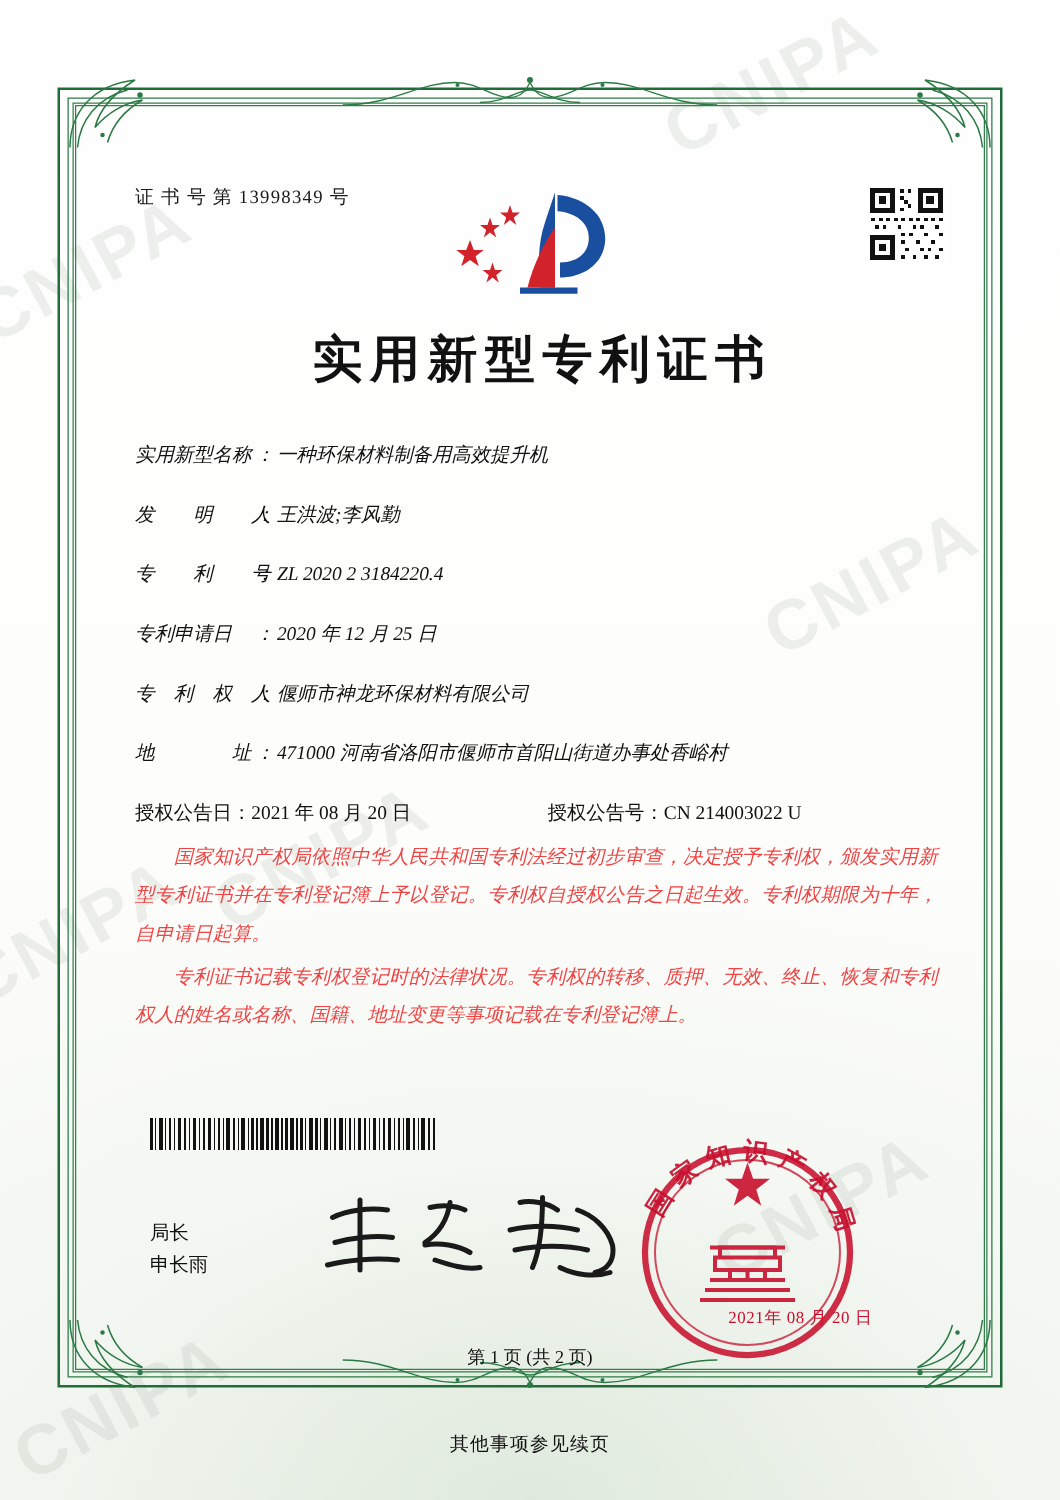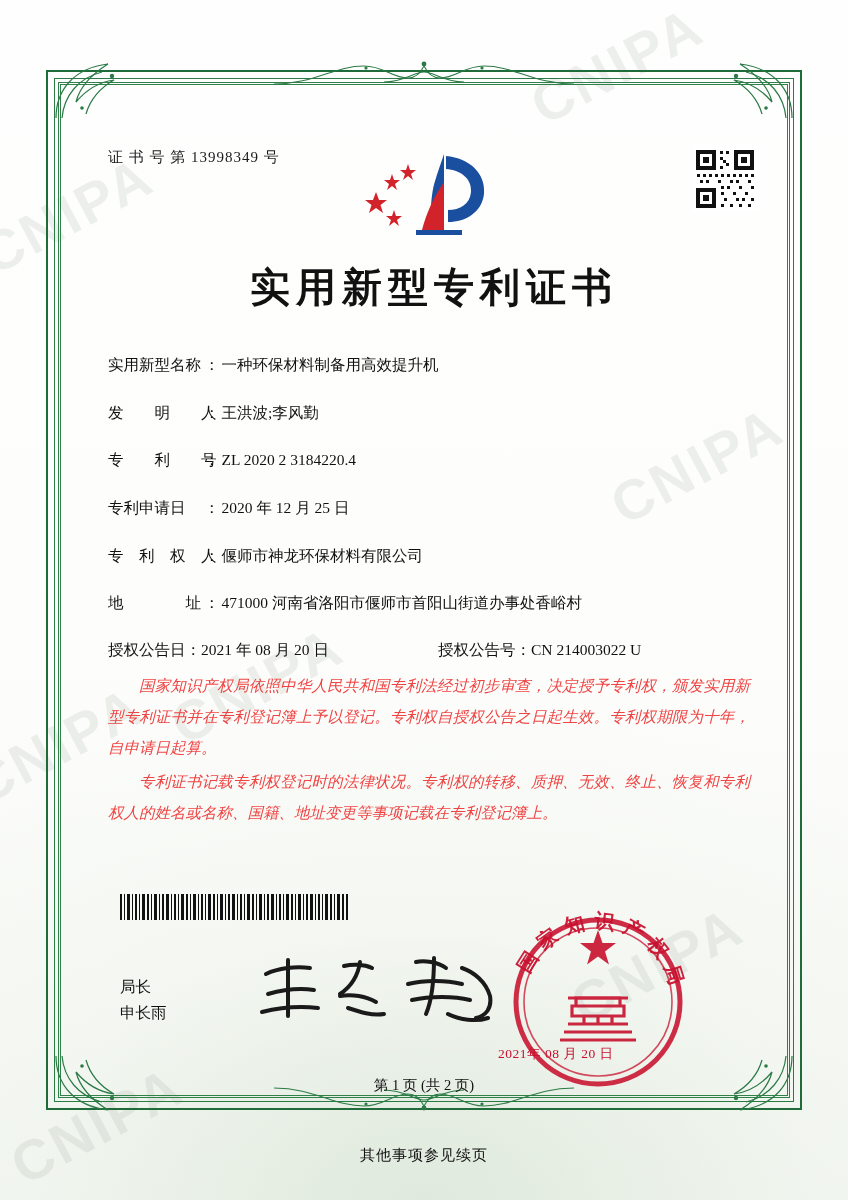--- a/index.html
+++ b/index.html
@@ -170,20 +170,21 @@
     right: 40px;
     top: 272px;
   }
   .field-row {
     display: flex;
     align-items: baseline;
     margin-bottom: 26px;
     font-size: 15.5px;
     color: #111;
     line-height: 1.4;
+    font-style: italic;
   }
   .field-label {
     width: 96px;
     flex: 0 0 96px;
     letter-spacing: 0px;
     white-space: nowrap;
   }
   .field-colon {
     flex: 0 0 auto;
     margin-right: 2px;
@@ -254,21 +255,21 @@
     top: 820px;
     width: 200px;
     height: 200px;
   }
   .seal svg { display:block; width:100%; height:100%; }
   .seal-date {
     position: absolute;
     left: 440px;
     top: 963px;
     width: 200px;
-    text-align: left;
+    text-align: right;
     font-size: 13.5px;
     color: #c8102e;
     letter-spacing: 0.5px;
     font-family: "Liberation Serif", serif;
   }
 
   .page-no {
     position: absolute;
     left: 0; right: 0;
     top: 994px;

